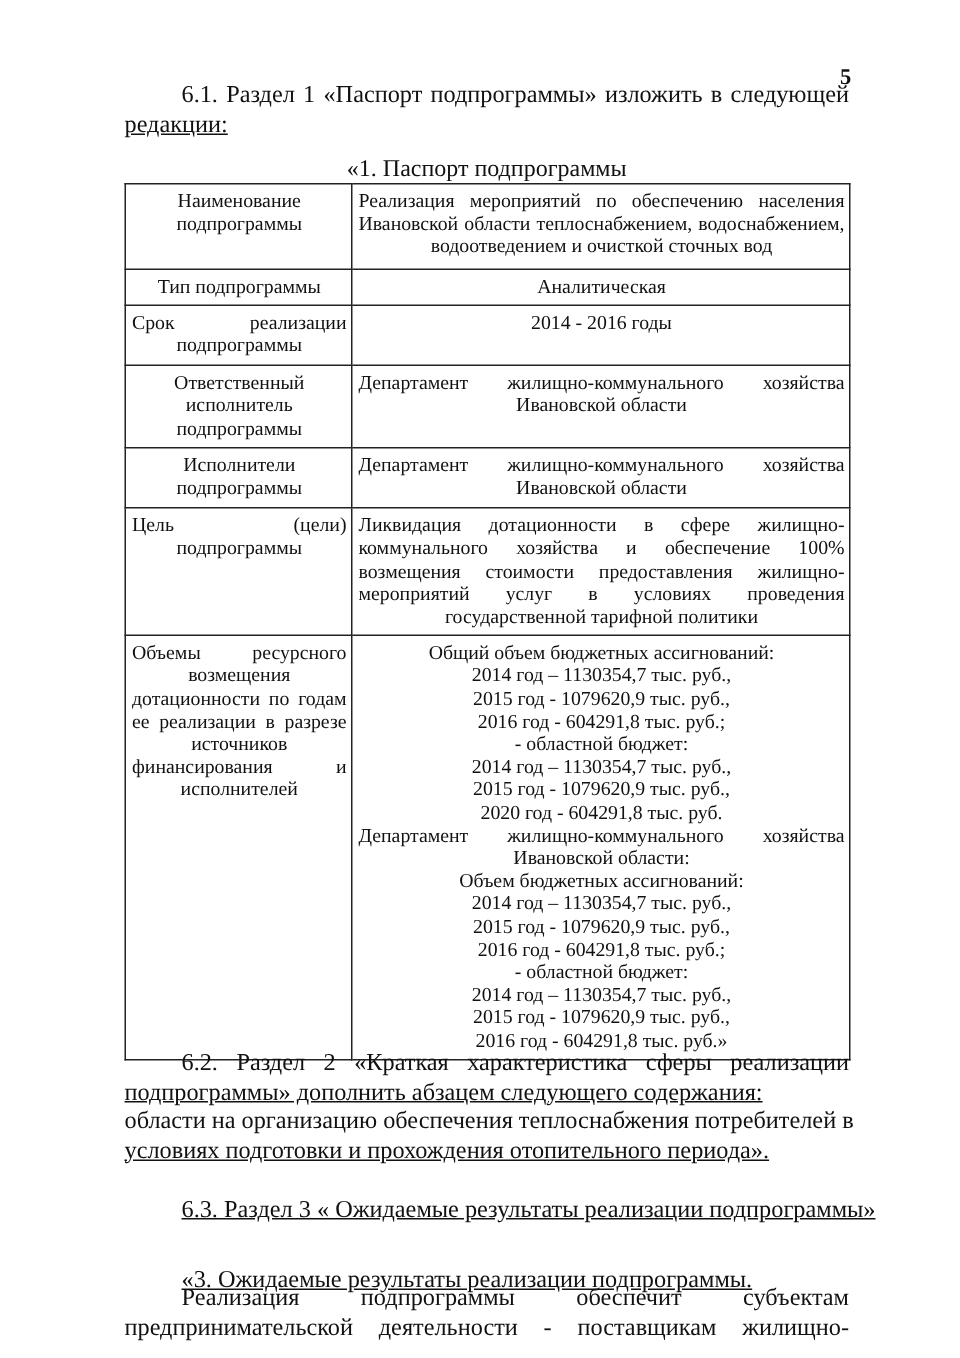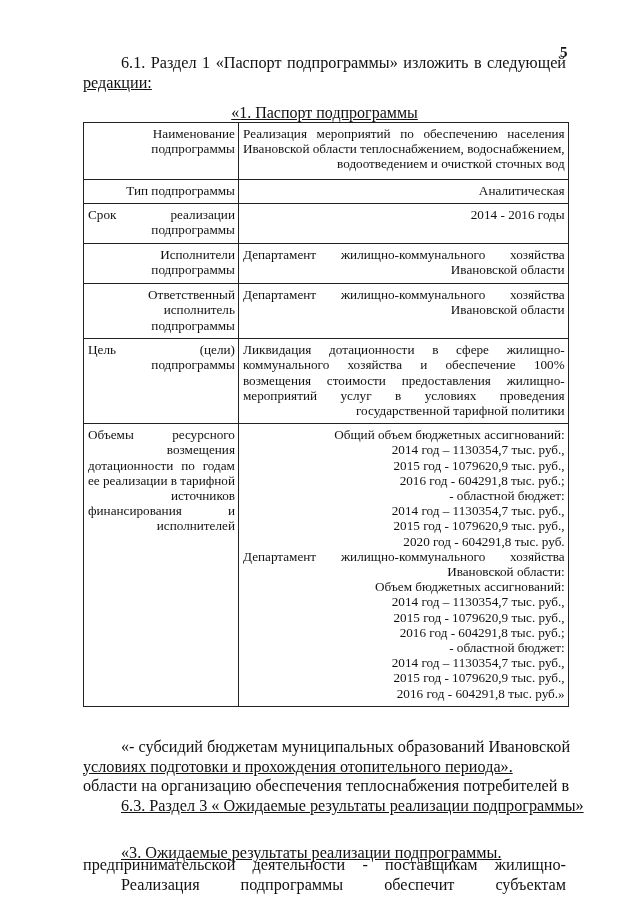--- a/index.html
+++ b/index.html
@@ -3,27 +3,27 @@
 <meta charset="utf-8">
 <style>
   html, body { margin: 0; padding: 0; background: #ffffff; }
   body { width: 640px; height: 905px; position: relative; overflow: hidden;
          font-family: "Liberation Serif", "DejaVu Serif", serif; color: #111; }
   .page-num { position: absolute; top: 44px; left: 560px; font-size: 15px; font-weight: bold; }
   .para { position: absolute; left: 83px; width: 483px; font-size: 16.2px; line-height: 19.5px; text-align: justify; }
   .para .line { display: block; text-align: justify; text-align-last: justify; white-space: nowrap; }
   .para .line.last { text-align-last: left; text-decoration: underline; }
   .indent { padding-left: 38px; }
-  .caption { position: absolute; top: 104px; left: 83px; width: 483px; text-align: center; font-size: 16px; text-decoration: underline; }
+  .caption { position: absolute; top: 104px; left: 83px; width: 483px; text-align: center; font-size: 16px; }
   table.passport { position: absolute; top: 122px; left: 83px; width: 484px; border-collapse: collapse;
                    font-size: 13.2px; line-height: 15.2px; }
   table.passport td { border: 1px solid #222; vertical-align: top; padding: 3px 3px 5px 4px; }
   table.passport td.label { width: 143px; }
   .jl { display: block; text-align: justify; text-align-last: justify; white-space: nowrap; }
-  .ll { display: block; text-align: right; white-space: nowrap; }
+  .ll { display: block; text-align: center; white-space: nowrap; }
 </style>
 </head>
 <body>
 
 <div class="page-num">5</div>
 
 <div class="para" style="top:54px;">
   <span class="line indent">6.1. Раздел 1 «Паспорт подпрограммы» изложить в следующей</span>
   <span class="line last">редакции:</span>
 </div>
@@ -53,34 +53,34 @@
   </tr>
   <tr style="height:40px;">
     <td class="label">
       <span class="jl">Срок реализации</span>
       <span class="ll">подпрограммы</span>
     </td>
     <td>
       <span class="ll">2014 - 2016 годы</span>
     </td>
   </tr>
-  <tr style="height:40px;">
+  <tr style="height:55px;">
     <td class="label">
-      <span class="ll">Исполнители</span>
+      <span class="ll">Ответственный</span>
+      <span class="ll">исполнитель</span>
       <span class="ll">подпрограммы</span>
     </td>
     <td>
       <span class="jl">Департамент жилищно-коммунального хозяйства</span>
       <span class="ll">Ивановской области</span>
     </td>
   </tr>
-  <tr style="height:55px;">
+  <tr style="height:40px;">
     <td class="label">
-      <span class="ll">Ответственный</span>
-      <span class="ll">исполнитель</span>
+      <span class="ll">Исполнители</span>
       <span class="ll">подпрограммы</span>
     </td>
     <td>
       <span class="jl">Департамент жилищно-коммунального хозяйства</span>
       <span class="ll">Ивановской области</span>
     </td>
   </tr>
   <tr style="height:84px;">
     <td class="label">
       <span class="jl">Цель (цели)</span>
@@ -92,21 +92,21 @@
       <span class="jl">возмещения стоимости предоставления жилищно-</span>
       <span class="jl">мероприятий услуг в условиях проведения</span>
       <span class="ll">государственной тарифной политики</span>
     </td>
   </tr>
   <tr>
     <td class="label">
       <span class="jl">Объемы ресурсного</span>
       <span class="ll">возмещения</span>
       <span class="jl">дотационности по годам</span>
-      <span class="jl">ее реализации в тарифной</span>
+      <span class="jl">ее реализации в разрезе</span>
       <span class="ll">источников</span>
       <span class="jl">финансирования и</span>
       <span class="ll">исполнителей</span>
     </td>
     <td>
       <span class="ll">Общий объем бюджетных ассигнований:</span>
       <span class="ll">2014 год – 1130354,7 тыс. руб.,</span>
       <span class="ll">2015 год - 1079620,9 тыс. руб.,</span>
       <span class="ll">2016 год - 604291,8 тыс. руб.;</span>
       <span class="ll">- областной бюджет:</span>
@@ -122,32 +122,33 @@
       <span class="ll">- областной бюджет:</span>
       <span class="ll">2014 год – 1130354,7 тыс. руб.,</span>
       <span class="ll">2015 год - 1079620,9 тыс. руб.,</span>
       <span class="ll">2016 год - 604291,8 тыс. руб.»</span>
     </td>
   </tr>
 </tbody>
   </table>
 
 <div class="para" style="top:699px;">
+  <span class="line indent">6.2. Раздел 2 «Краткая характеристика сферы реализации</span>
+  <span class="line last">подпрограммы» дополнить абзацем следующего содержания:</span>
 </div>
 
 <div class="para" style="top:738px;">
-  <span class="line indent">«- субсидий бюджетам муниципальных образований Ивановской</span>
+  <span class="line">области на организацию обеспечения теплоснабжения потребителей в</span>
   <span class="line last">условиях подготовки и прохождения отопительного периода».</span>
-  <span class="line">области на организацию обеспечения теплоснабжения потребителей в</span>
 </div>
 
 <div class="para" style="top:797px;">
   <span class="line indent last">6.3. Раздел 3 « Ожидаемые результаты реализации подпрограммы»</span>
 </div>
 
 <div class="para" style="top:844px;">
   <span class="line indent last">«3. Ожидаемые результаты реализации подпрограммы.</span>
 </div>
 
 <div class="para" style="top:856px;">
+  <span class="line indent">Реализация подпрограммы обеспечит субъектам</span>
   <span class="line">предпринимательской деятельности - поставщикам жилищно-</span>
-  <span class="line indent">Реализация подпрограммы обеспечит субъектам</span>
 </div>
 
 </body></html>

